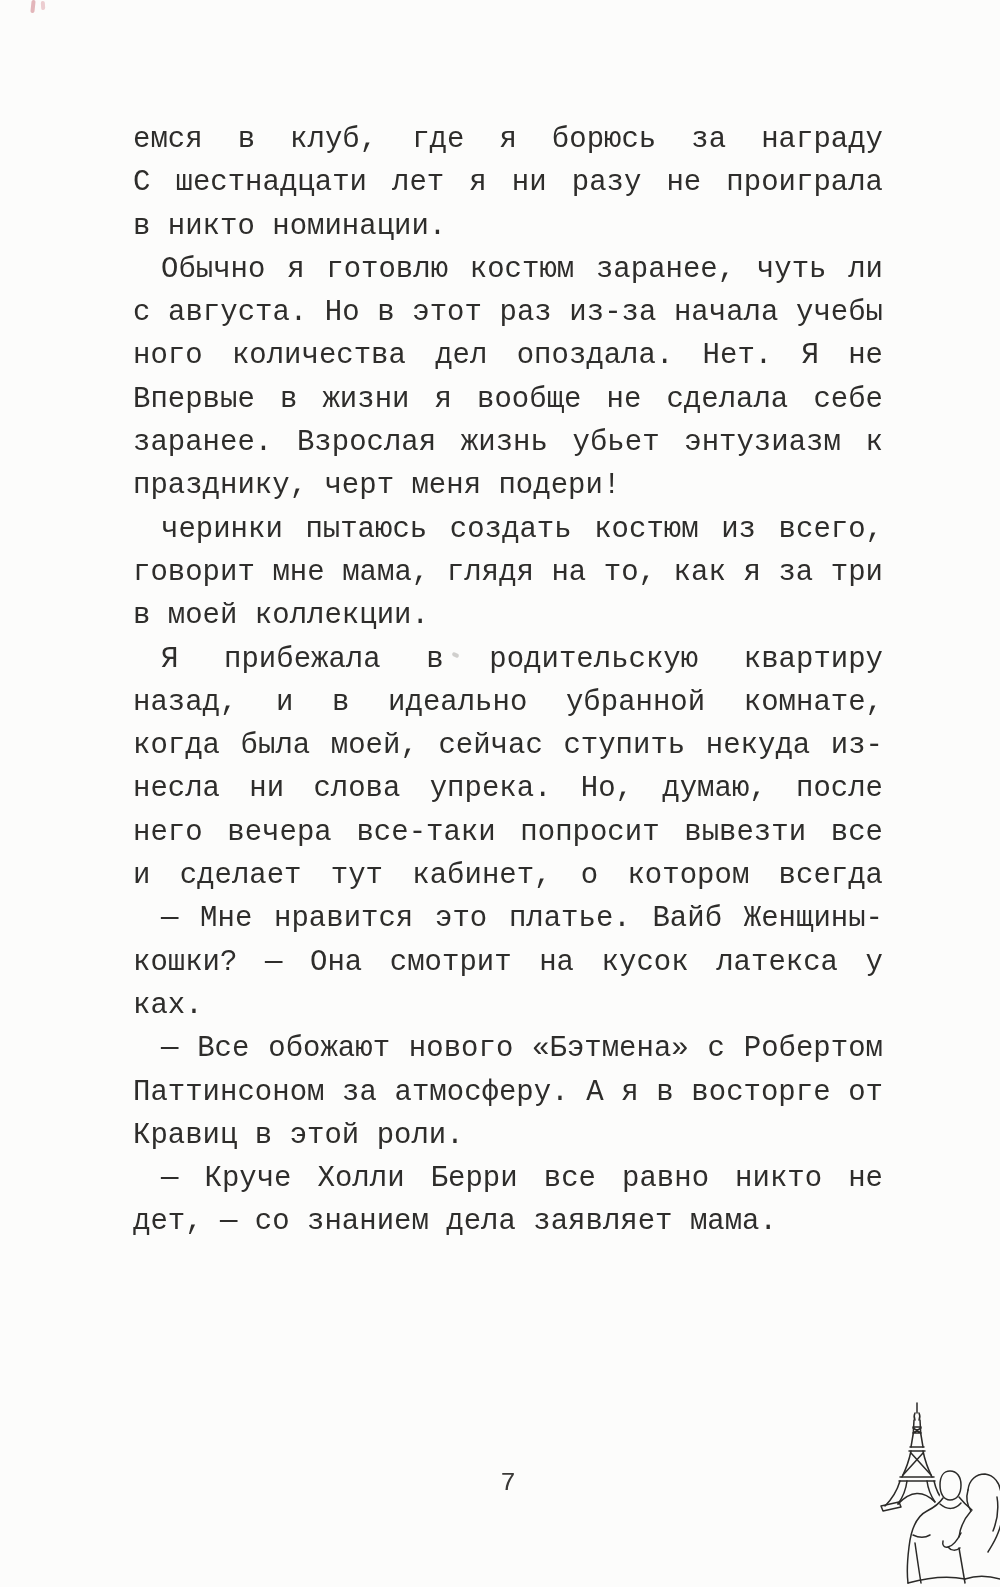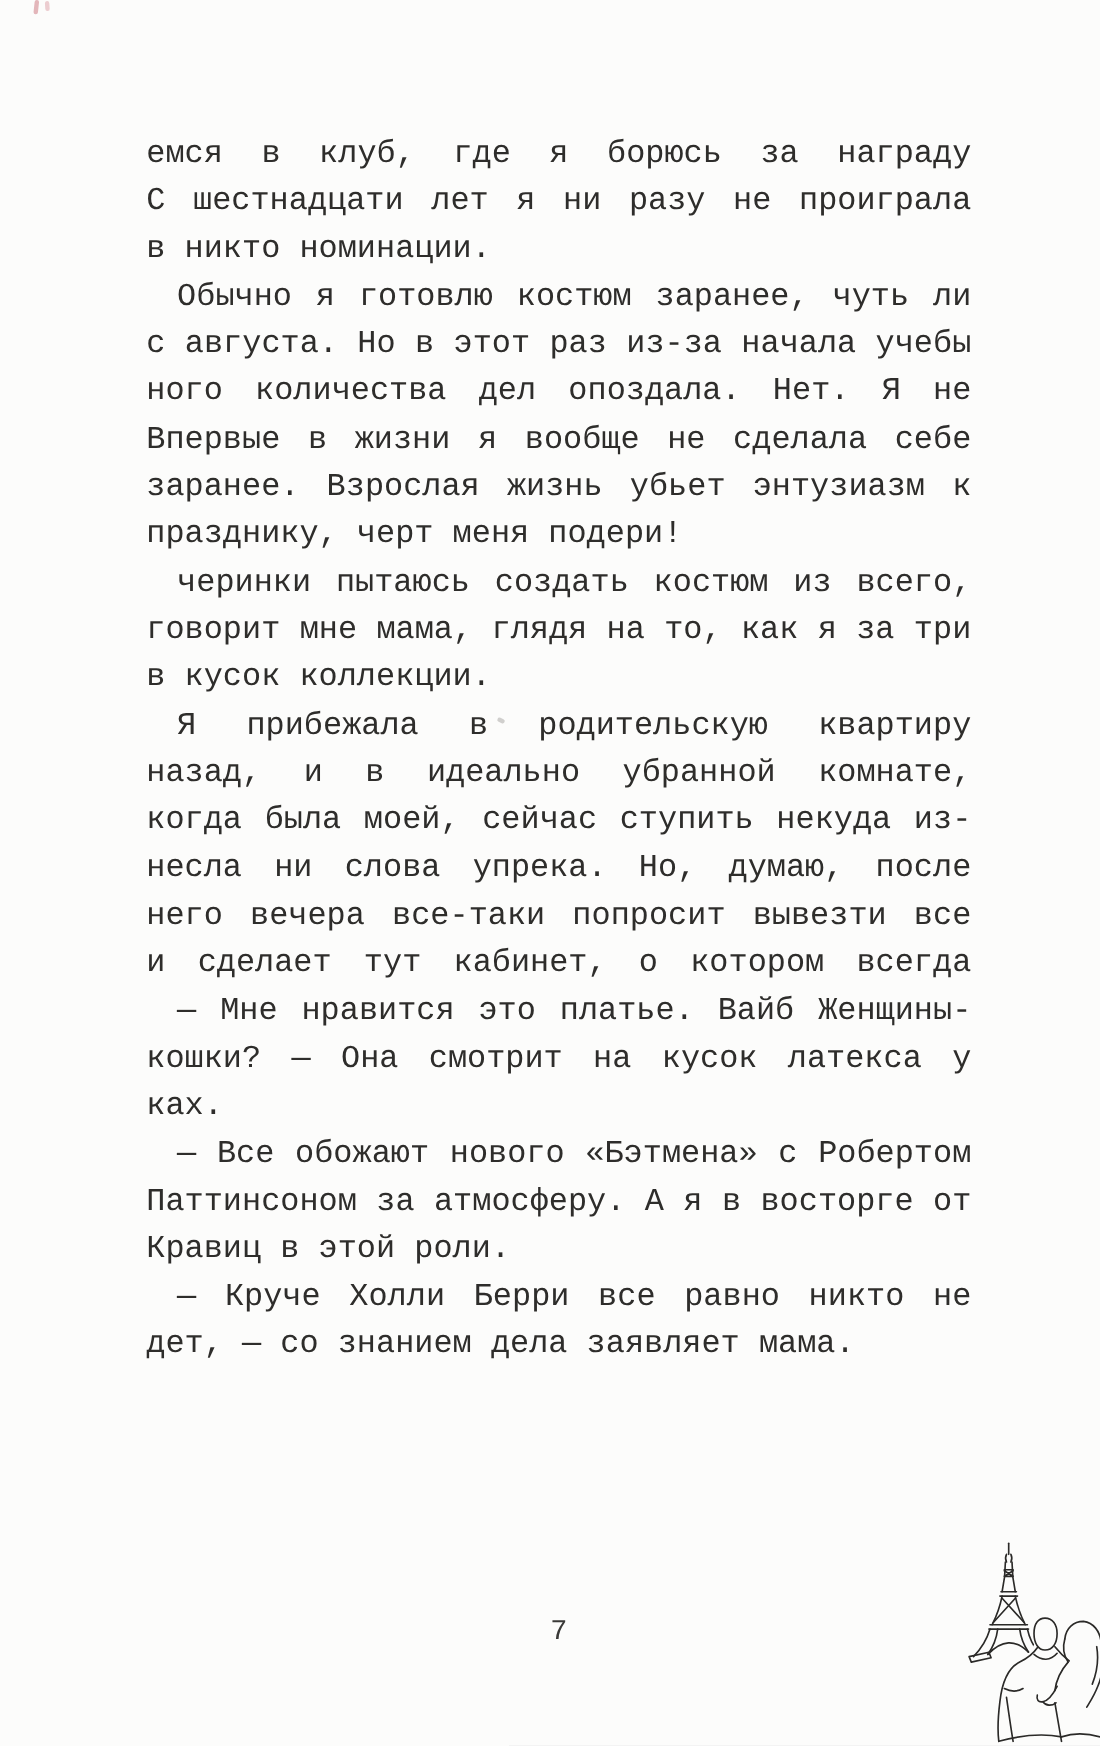--- a/index.html
+++ b/index.html
@@ -83,21 +83,21 @@
       <span class="line fill">с августа. Но в этот раз из-за начала учебы и огром-</span>
       <span class="line fill">ного количества дел опоздала. Нет. Я не опоздала.</span>
       <span class="line fill">Впервые в жизни я вообще не сделала себе костюм</span>
       <span class="line fill">заранее. Взрослая жизнь убьет энтузиазм к любому</span>
       <span class="line">празднику, черт меня подери!</span>
     </p>
 
     <p class="para indent">
       <span class="line fill">черинки пытаюсь создать костюм из всего, что есть</span>
       <span class="line fill">говорит мне мама, глядя на то, как я за три часа до ве-</span>
-      <span class="line">в кусок коллекции.</span>
+      <span class="line">в моей коллекции.</span>
     </p>
 
     <p class="para indent">
       <span class="line fill">Я прибежала в родительскую квартиру полчаса</span>
       <span class="line fill">назад, и в идеально убранной комнате, которая не-</span>
       <span class="line fill">когда была моей, сейчас ступить некуда из-за бардака.</span>
       <span class="line fill">несла ни слова упрека. Но, думаю, после сегодняш-</span>
       <span class="line fill">него вечера все-таки попросит вывезти все мои вещи</span>
       <span class="line">и сделает тут кабинет, о котором всегда мечтала.</span>
     </p>

